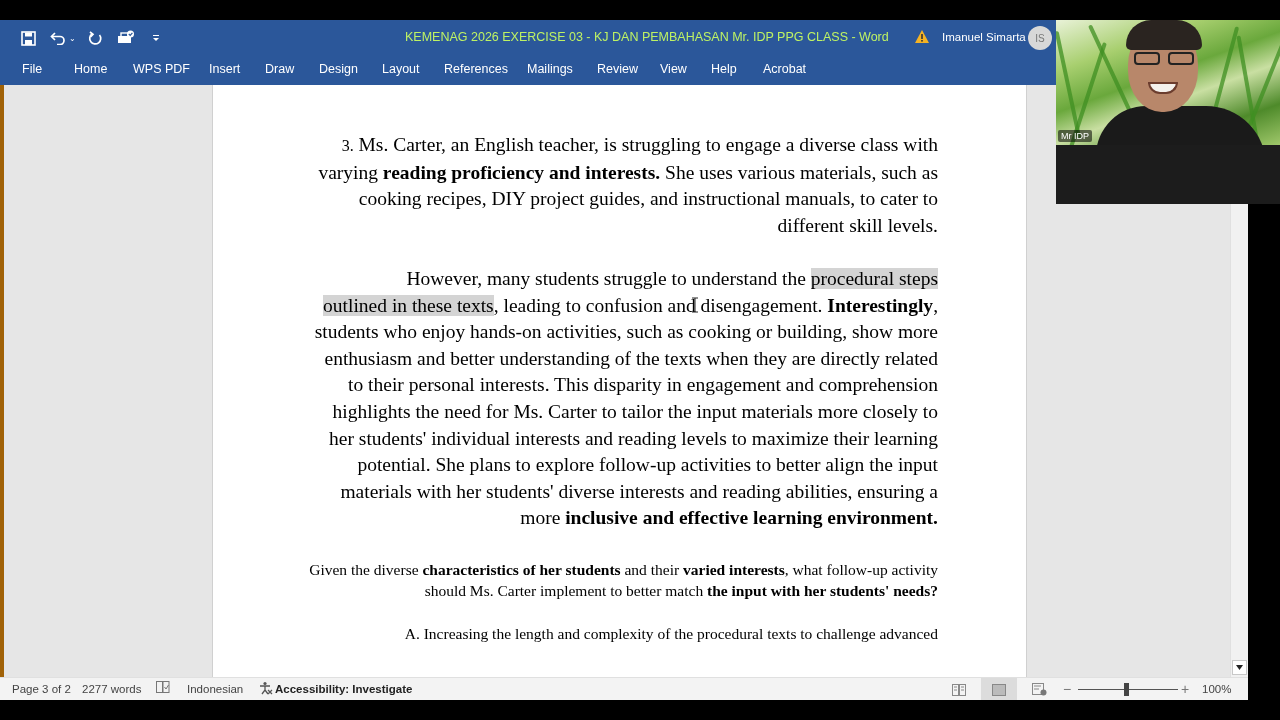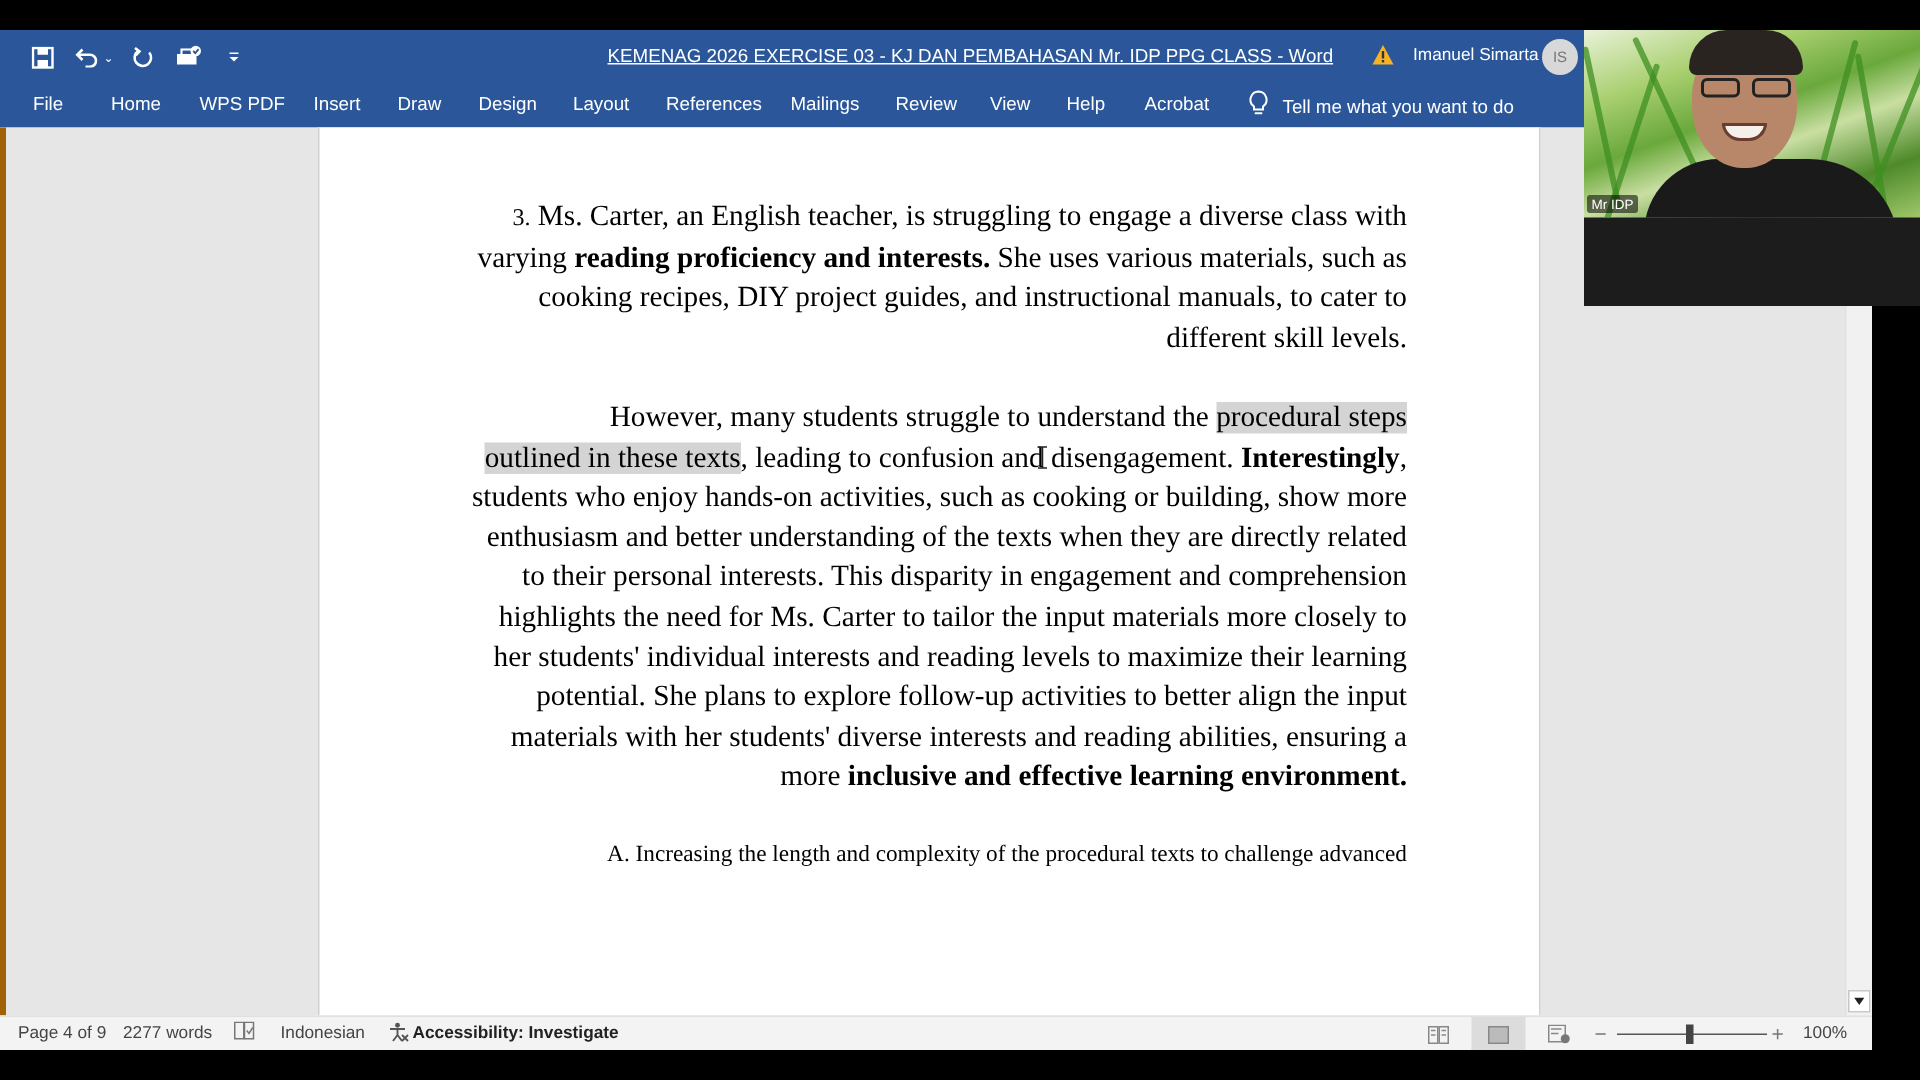--- a/index.html
+++ b/index.html
@@ -7,21 +7,21 @@
   body { position: relative; font-family: "Liberation Sans", "DejaVu Sans", sans-serif; }
 
   .topbar-black { position: absolute; left: 0; top: 0; width: 1280px; height: 20px; background: #000; }
   .word-window { position: absolute; left: 0; top: 20px; width: 1248px; height: 680px; background: #e6e6e6; overflow: hidden; }
 
   
   .titlebar { position: absolute; left: 0; top: 0; width: 1248px; height: 36px; background: #2b579a; color: #fff; }
   .qat { position: absolute; left: 18px; top: 8px; display: flex; align-items: center; gap: 10px; }
   .qat .icon { width: 20px; height: 20px; display: flex; align-items: center; justify-content: center; }
   .qat svg { display: block; }
-  .doc-title { position: absolute; left: 405px; top: 10px; font-size: 12.5px; color: #ffffff; white-space: nowrap; text-decoration: underline; }
+  .doc-title { position: absolute; left: 405px; top: 10px; font-size: 12.5px; color: #bef264; white-space: nowrap; }
   .warn-icon { position: absolute; left: 914px; top: 9px; }
   .user-name { position: absolute; left: 942px; top: 11px; font-size: 11.5px; color: #fff; }
   .avatar { position: absolute; left: 1028px; top: 6px; width: 24px; height: 24px; border-radius: 50%; background: #d8d8d8; color: #777; font-size: 10px; display: flex; align-items: center; justify-content: center; text-align: right; }
 
   
   .ribbon { position: absolute; left: 0; top: 36px; width: 1248px; height: 29px; background: #2b579a; color: #fff; padding-left: 24px; }
   .tab { position: absolute; top: 6px; font-size: 12.5px; color: #fff; white-space: nowrap; cursor: pointer; }
   .tellme { position: absolute; left: 832px; top: 4px; display: flex; align-items: center; gap: 9px; font-size: 12.5px; color: #fff; white-space: nowrap; }
 
   
@@ -129,36 +129,28 @@
     <span class="tab" style="left:209px">Insert</span>
     <span class="tab" style="left:265px">Draw</span>
     <span class="tab" style="left:319px">Design</span>
     <span class="tab" style="left:382px">Layout</span>
     <span class="tab" style="left:444px">References</span>
     <span class="tab" style="left:527px">Mailings</span>
     <span class="tab" style="left:597px">Review</span>
     <span class="tab" style="left:660px">View</span>
     <span class="tab" style="left:711px">Help</span>
     <span class="tab" style="left:763px">Acrobat</span>
-    <div class="tellme">
-      <span>
-        <svg width="14" height="18" viewBox="0 0 14 18">
-            <path d="M7 1 A5.5 5.5 0 0 1 10 11 V13 H4 V11 A5.5 5.5 0 0 1 7 1 Z" fill="none" stroke="#fff" stroke-width="1.3"></path>
-            <line x1="4.5" y1="15.5" x2="9.5" y2="15.5" stroke="#fff" stroke-width="1.3"></line>
-          </svg>
-      </span>
-      <span>Tell me what you want to do</span>
-    </div>
   </div>
 
   <div class="doc-area">
     <div class="page">
       <div class="page-content">
         <p class="para-lg"><span class="num">3.</span><span> Ms. Carter, an English teacher, is struggling to engage a diverse class with varying </span><b>reading proficiency and interests.</b><span> She uses various materials, such as cooking recipes, DIY project guides, and instructional manuals, to cater to different skill levels.</span></p>
         <p class="para-lg"><span>However, many students struggle to understand the </span><span class="hl">procedural steps</span><br><span class="hl">outlined in these texts</span><span>, leading to confusion and disengagement. </span><b>Interestingly</b><span>, students who enjoy hands-on activities, such as cooking or building, show more enthusiasm and better understanding of the texts when they are directly related to their personal interests. This disparity in engagement and comprehension highlights the need for Ms. Carter to tailor the input materials more closely to her students' individual interests and reading levels to maximize their learning potential. She plans to explore follow-up activities to better align the input materials with her students' diverse interests and reading abilities, ensuring a more </span><b>inclusive and effective learning environment.</b></p>
+        <p class="para-sm"><span>Given the diverse </span><b>characteristics of her students</b><span> and their </span><b>varied interests</b><span>, what follow-up activity should Ms. Carter implement to better match </span><b>the input with her students' needs?</b></p>
         <p class="para-sm" style="white-space:nowrap;">A. Increasing the length and complexity of the procedural texts to challenge advanced</p>
       </div>
       <span class="ibeam">
         <svg width="8" height="16" viewBox="0 0 8 16">
             <line x1="4" y1="1" x2="4" y2="15" stroke="#222" stroke-width="1"></line>
             <line x1="1" y1="1" x2="7" y2="1" stroke="#222" stroke-width="1"></line>
             <line x1="1" y1="15" x2="7" y2="15" stroke="#222" stroke-width="1"></line>
           </svg>
       </span>
     </div>
@@ -166,21 +158,21 @@
 
   <div class="vscroll">
     <div class="scroll-down">
       <svg width="7" height="5" viewBox="0 0 7 5">
           <path d="M0 0 H7 L3.5 5 Z" fill="#222"></path>
         </svg>
     </div>
   </div>
 
   <div class="statusbar">
-    <span class="sb-item" style="left:12px">Page 4 of 9</span>
+    <span class="sb-item" style="left:12px">Page 3 of 2</span>
     <span class="sb-item" style="left:82px">2277 words</span>
     <span class="sb-item" style="left:156px;top:3px">
       <svg width="14" height="13" viewBox="0 0 14 13">
           <rect x="0.5" y="0.5" width="6" height="11" fill="none" stroke="#777"></rect>
           <rect x="7" y="0.5" width="6" height="11" fill="none" stroke="#777"></rect>
           <path d="M8.5 6 L10 8 L12.5 4" fill="none" stroke="#777"></path>
         </svg>
     </span>
     <span class="sb-item" style="left:187px">Indonesian</span>
     <span class="sb-item" style="left:258px;top:3px">

